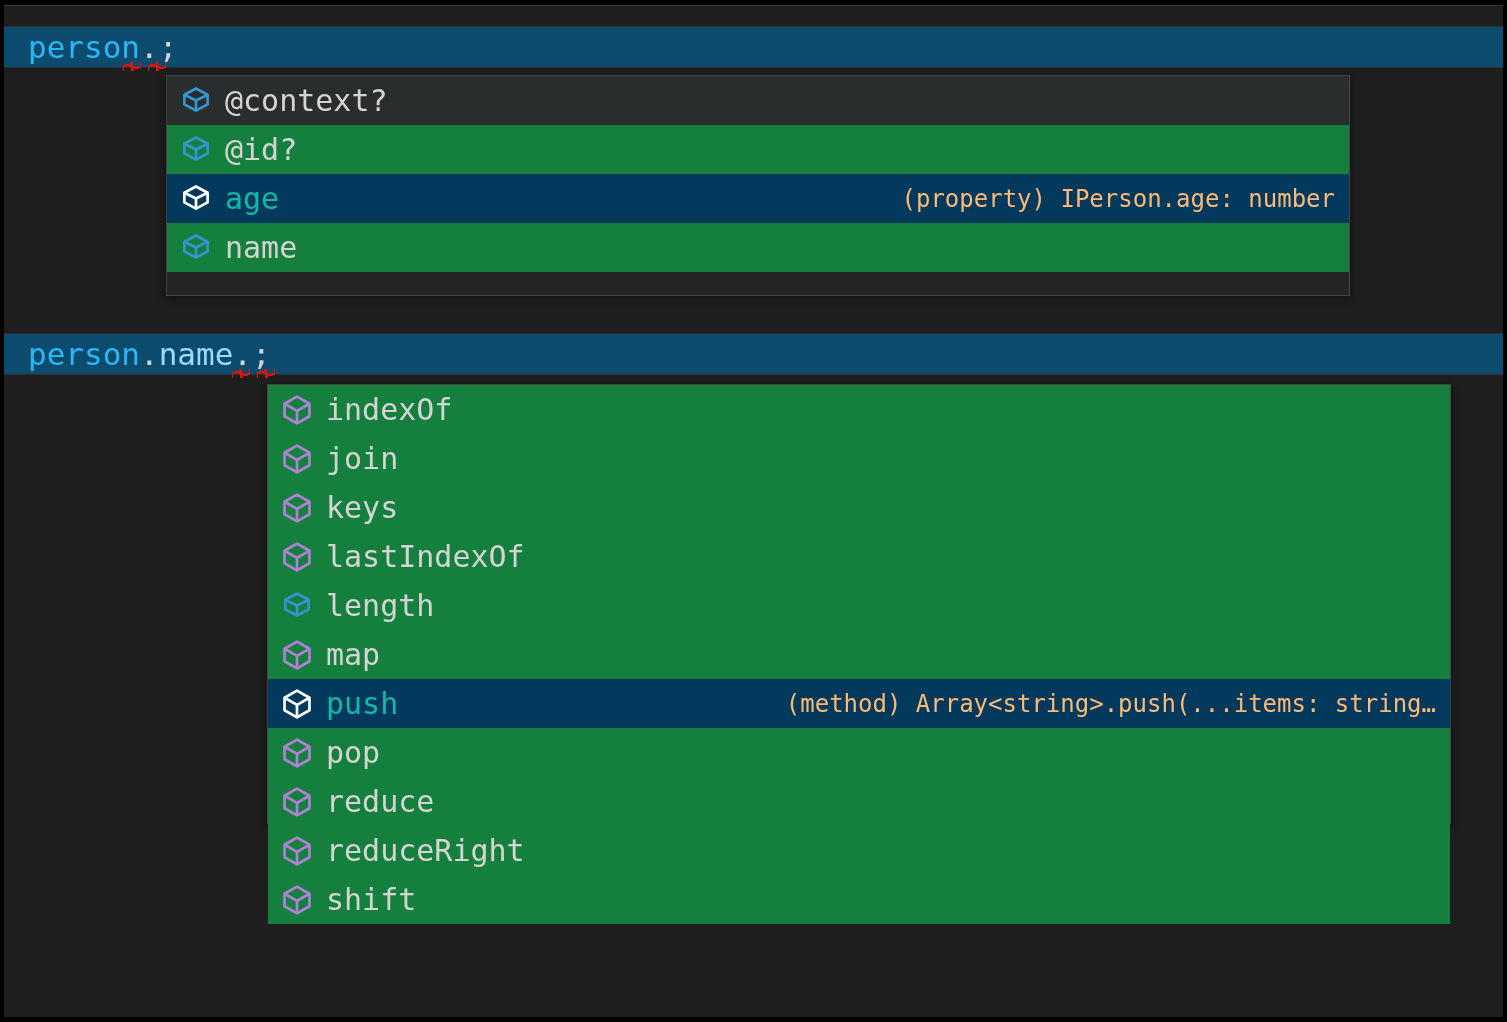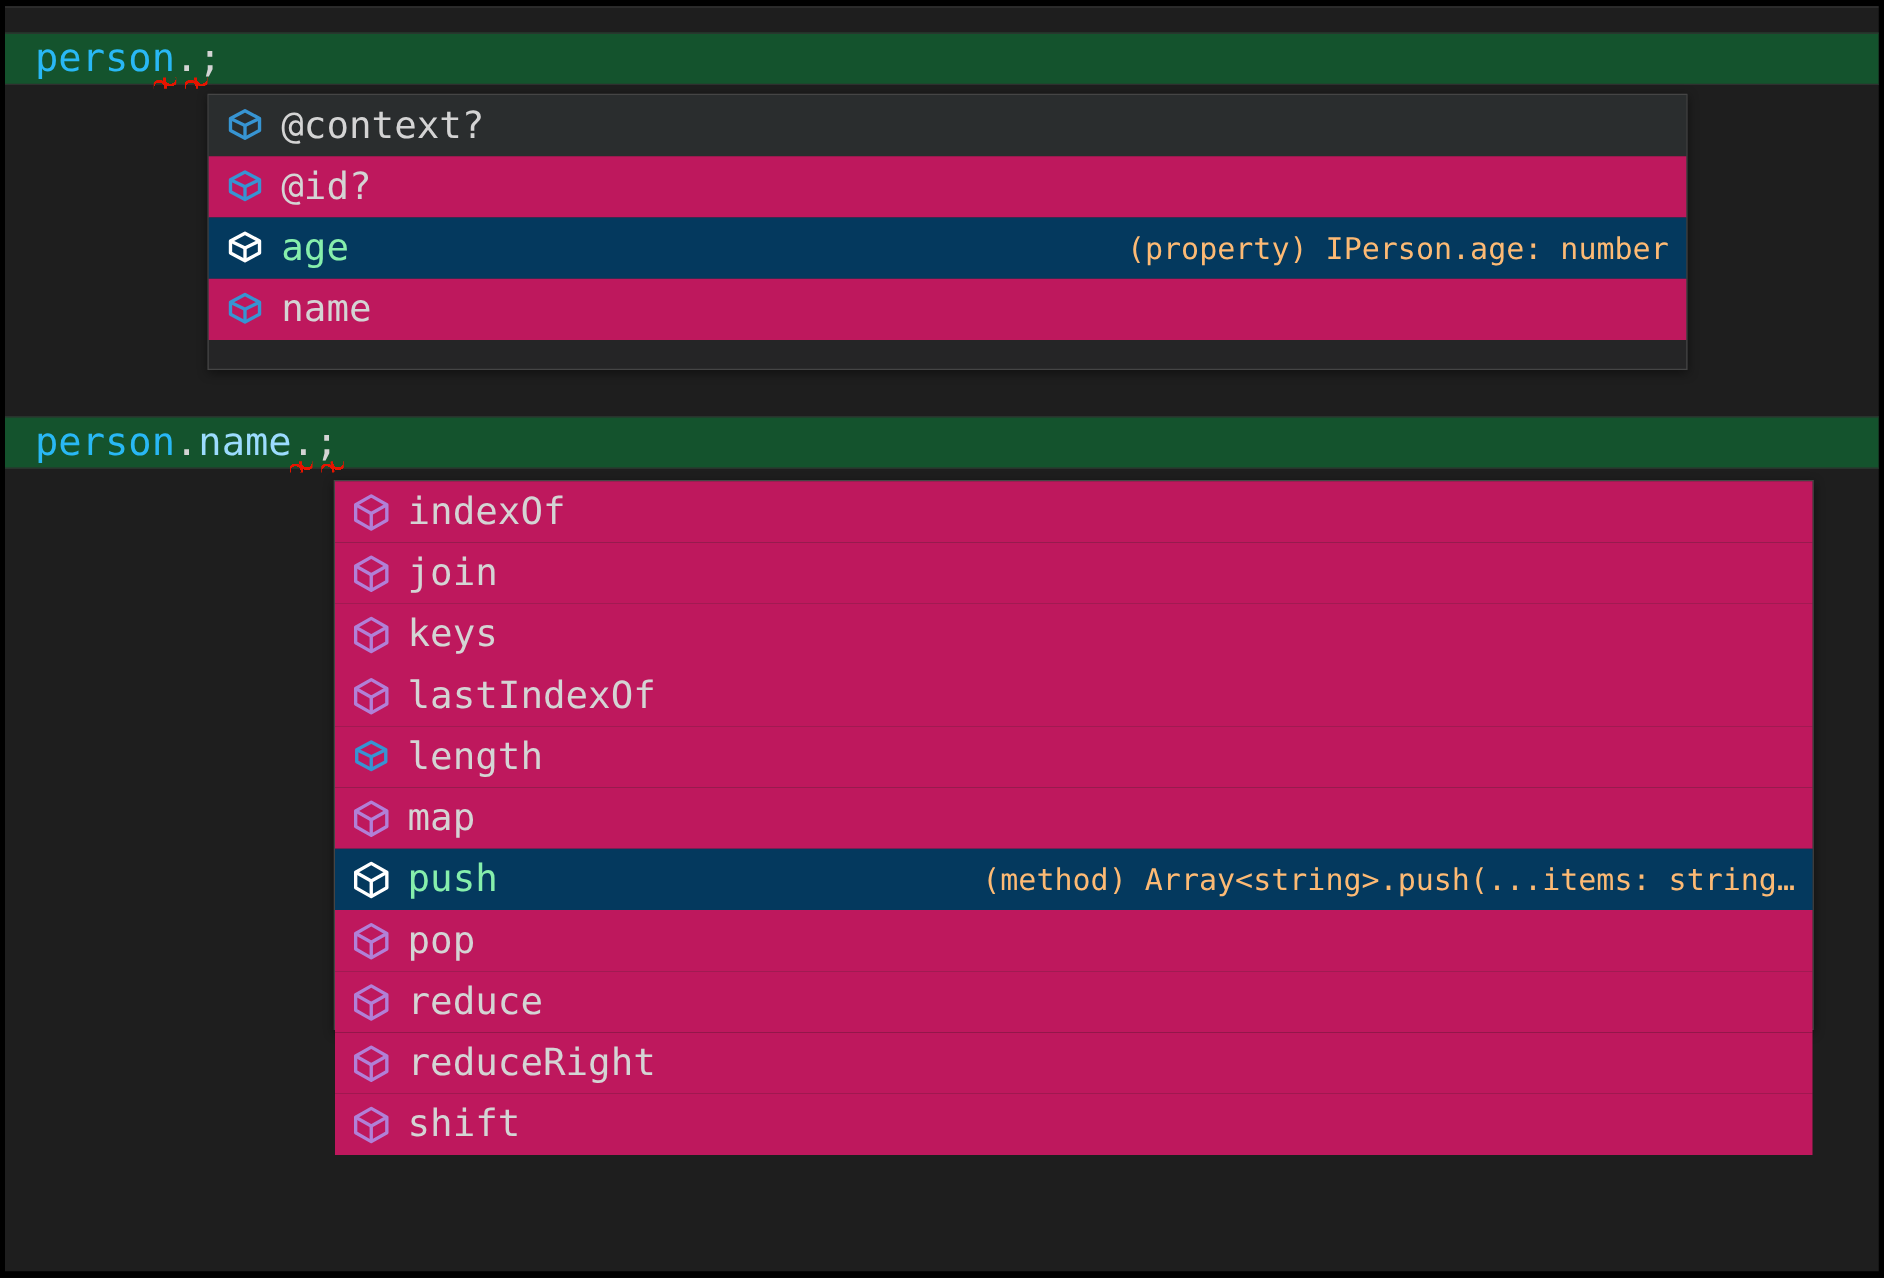--- a/index.html
+++ b/index.html
@@ -42,21 +42,21 @@
     width: 100%; height: 1px;
     background: #3a3a3a;
   }
 
   
   .code-line {
     position: absolute;
     left: 0;
     width: 100%;
     height: 42px;
-    background: #14532d;          
+    background: #0c4a6e;          
     border-top: 1px solid #2f2f2f;
     border-bottom: 1px solid #2f2f2f;
     box-sizing: border-box;
     white-space: pre;
     font-size: 31px;
     line-height: 40px;
     letter-spacing: 0px;
   }
   .code-line .code-text {
     position: absolute;
@@ -91,21 +91,21 @@
     box-shadow: 0 2px 8px rgba(0,0,0,0.45);
   }
 
   .suggest-row {
     position: relative;
     display: flex;
     align-items: center;
     height: 49px;
     padding-left: 12px;
     box-sizing: border-box;
-    background: #be185d;
+    background: #15803d;
     cursor: pointer;
   }
   .suggest-row.hovered   { background: #2a2d2e; }
   .suggest-row.focused   { background: #04395e; }
 
   .suggest-icon {
     flex: 0 0 auto;
     width: 34px;
     height: 34px;
     margin-right: 12px;
@@ -113,21 +113,21 @@
   }
 
   .suggest-label {
     color: #d4d4d4;
     font-size: 30px;
     line-height: 34px;
     letter-spacing: 0px;
     white-space: pre;
     font-family: "DejaVu Sans Mono", "Liberation Mono", monospace;
   }
-  .suggest-row.focused .suggest-label { color: #86efac; }
+  .suggest-row.focused .suggest-label { color: #14b8a6; }
 
   .suggest-detail {
     margin-left: auto;
     padding-right: 14px;
     color: #fdba74;
     font-size: 24px;
     line-height: 30px;
     white-space: pre;
     overflow: hidden;
     text-overflow: clip;

